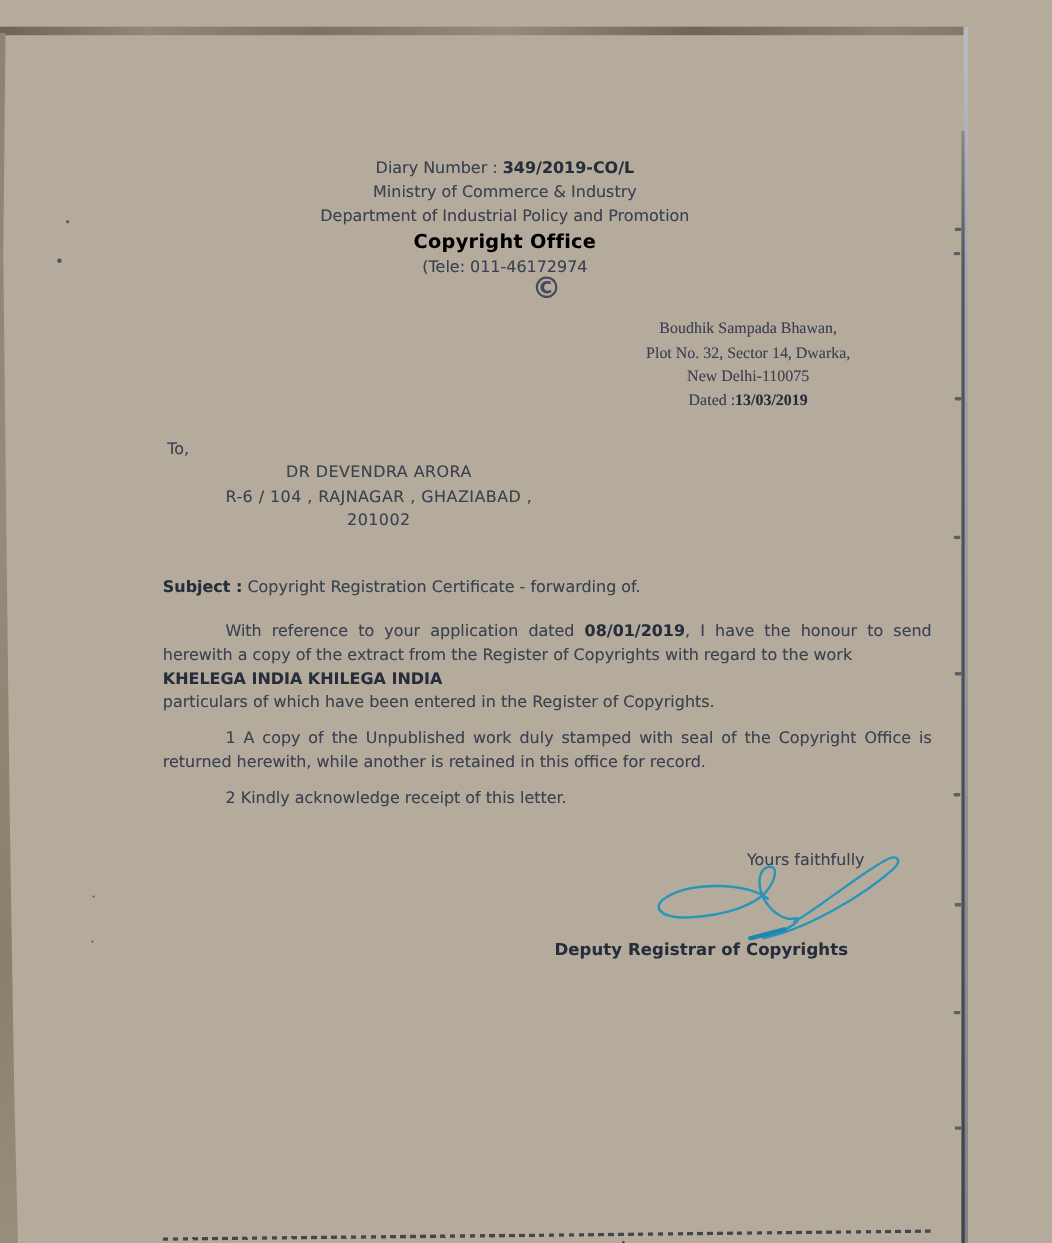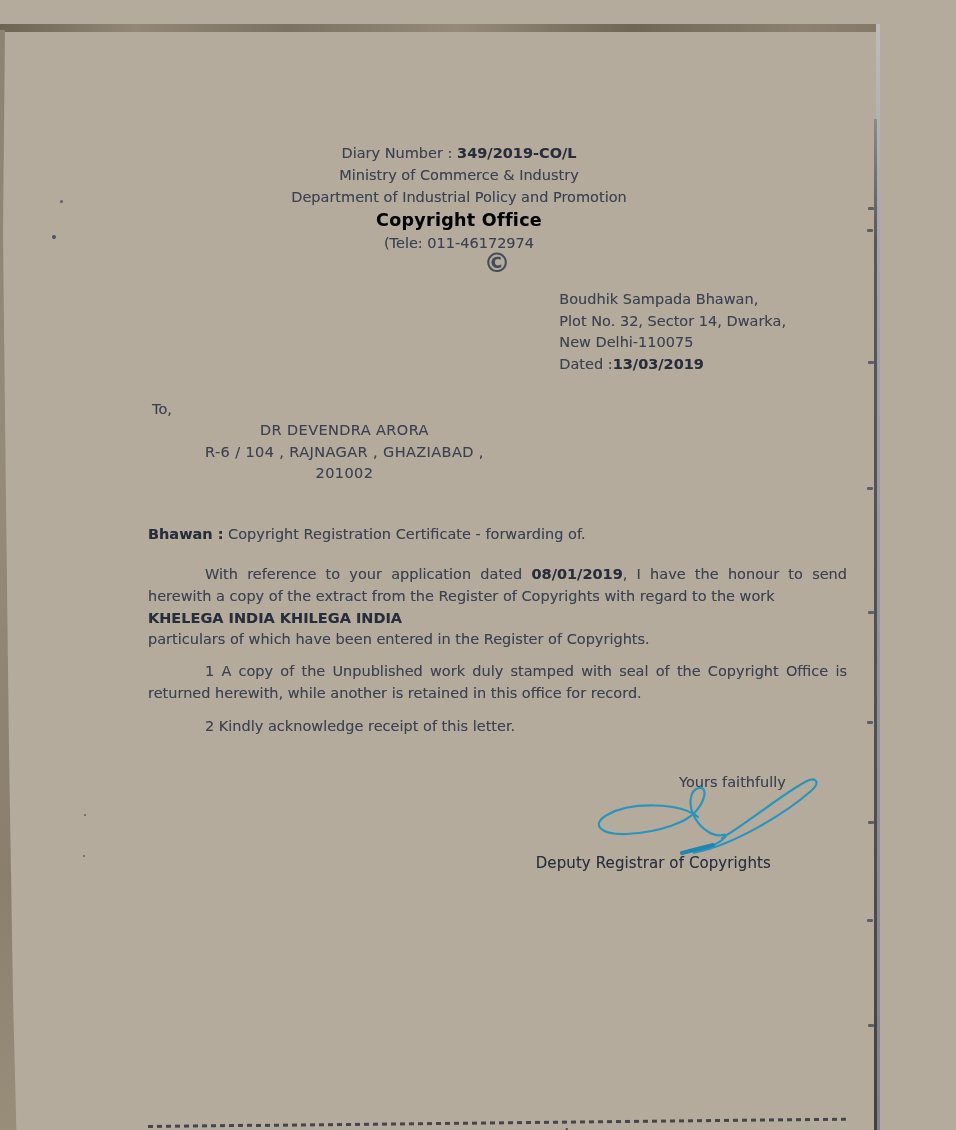--- a/index.html
+++ b/index.html
@@ -60,33 +60,33 @@
     white-space:nowrap;
   }
   b,.b{font-weight:bold;color:#272d3b;}
 
   .header-block{left:38px;right:0;top:118px;text-align:center;}
   .office-title{font-size:17.5px;font-weight:bold;color:#000000;line-height:24px;letter-spacing:0.3px;}
   .copyright-symbol{
     left:497px;top:228px;transform:translateX(-50%) rotate(-4deg);
     font-size:27px;color:#454b59;font-weight:bold;text-shadow:none;
   }
-  .address-block{right:94px;top:265px;text-align:left;line-height:21.5px;}
+  .address-block{right:107px;top:265px;text-align:center;line-height:21.5px;font-family:Liberation Serif, serif;}
   .to-label{left:152px;top:374px;}
   .recipient-block{left:205px;top:396px;line-height:21.5px;letter-spacing:0.4px;text-align:center;}
   .subject-line{left:148px;top:499px;}
   .body-col{left:148px;width:699px;line-height:21.8px;white-space:normal;}
   .p1{top:540px;}
   .p2{top:637px;}
   .p3{top:692px;text-indent:57px;}
   .jline{text-align:justify;text-align-last:justify;}
   .indent{text-indent:57px;}
   .closing{left:679px;top:747px;}
   .signature-box{position:absolute;left:583px;top:751px;width:248px;height:80px;}
-  .designation{right:109px;top:828px;font-weight:normal;color:#272d3b;font-size:15px;letter-spacing:0.1px;}
+  .designation{right:109px;top:828px;font-weight:bold;color:#272d3b;font-size:15px;letter-spacing:0.1px;}
   .dashed-line{
     position:absolute;left:148px;top:1101px;width:698px;height:2.5px;
     transform:rotate(-0.6deg);transform-origin:left center;
     background:repeating-linear-gradient(90deg,#43464c 0 5px,rgba(0,0,0,0) 5px 9px);
   }
   .tiny-slash{
     position:absolute;left:565px;top:1104px;width:1.5px;height:7px;
     background:#3f434a;transform:rotate(18deg);
   }
 </style>
@@ -139,21 +139,21 @@
     <div><span>Dated :</span><b>13/03/2019</b></div>
   </div>
 
   <div class="txt to-label">To,</div>
   <div class="txt recipient-block">
     <div>DR DEVENDRA ARORA</div>
     <div>R-6 / 104 , RAJNAGAR , GHAZIABAD ,</div>
     <div>201002</div>
   </div>
 
-  <div class="txt subject-line"><b>Bhawan :</b><span> Copyright Registration Certificate - forwarding of.</span></div>
+  <div class="txt subject-line"><b>Subject :</b><span> Copyright Registration Certificate - forwarding of.</span></div>
 
   <div class="txt body-col p1">
     <div class="jline indent"><span>With reference to your application dated </span><b>08/01/2019</b><span>, I have the honour to send</span></div>
     <div>herewith a copy of the extract from the Register of Copyrights with regard to the work</div>
     <div class="b">KHELEGA INDIA KHILEGA INDIA</div>
     <div>particulars of which have been entered in the Register of Copyrights.</div>
   </div>
 
   <div class="txt body-col p2">
     <div class="jline indent">1 A copy of the Unpublished work duly stamped with seal of the Copyright Office is</div>

